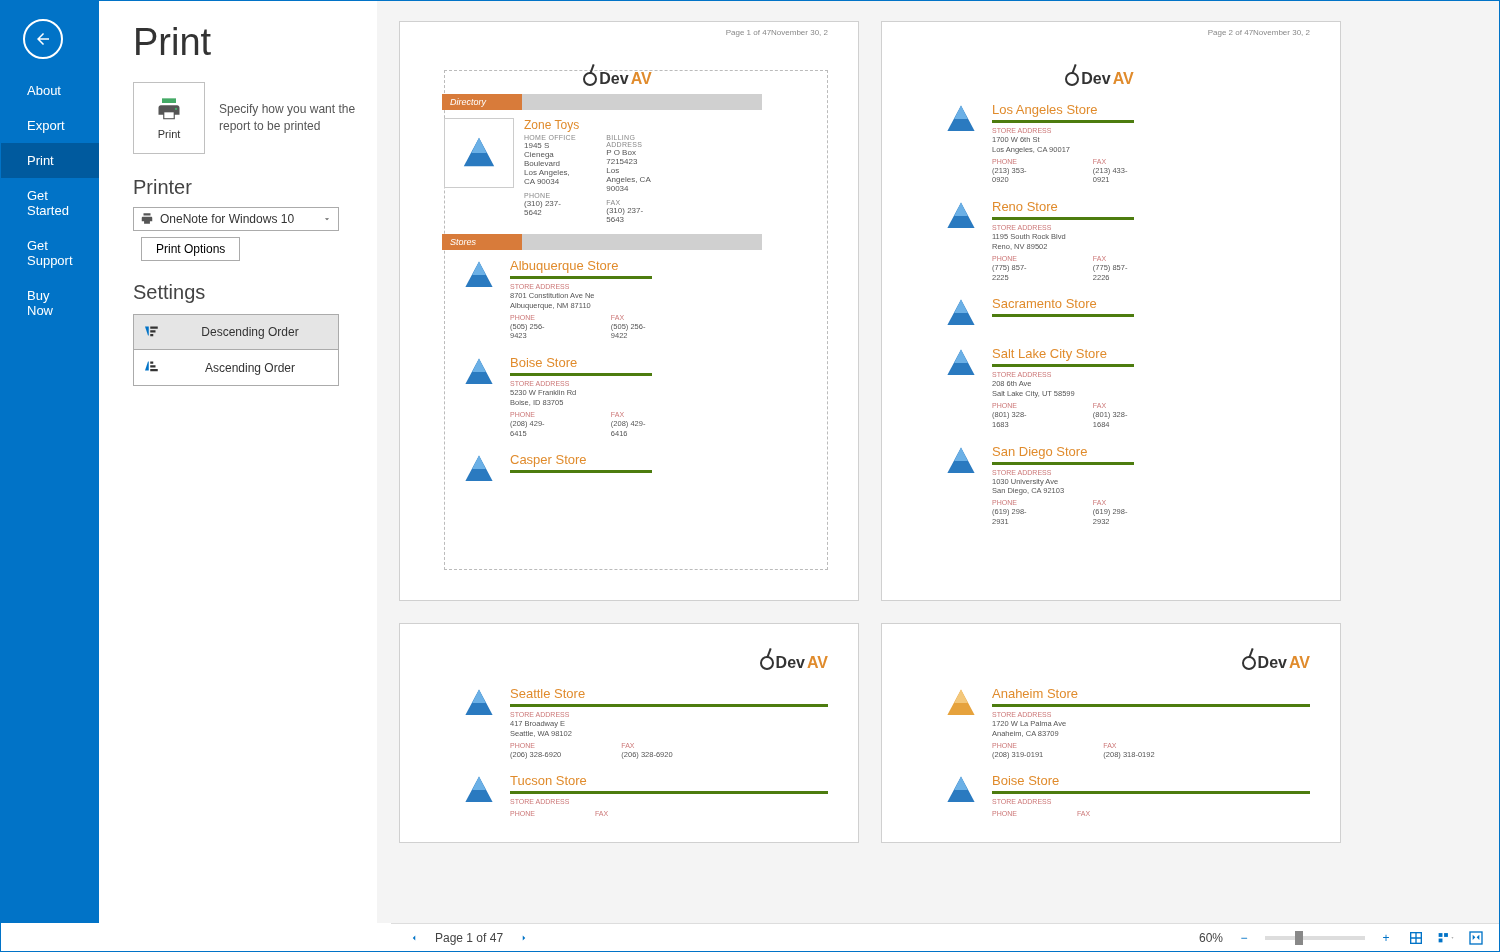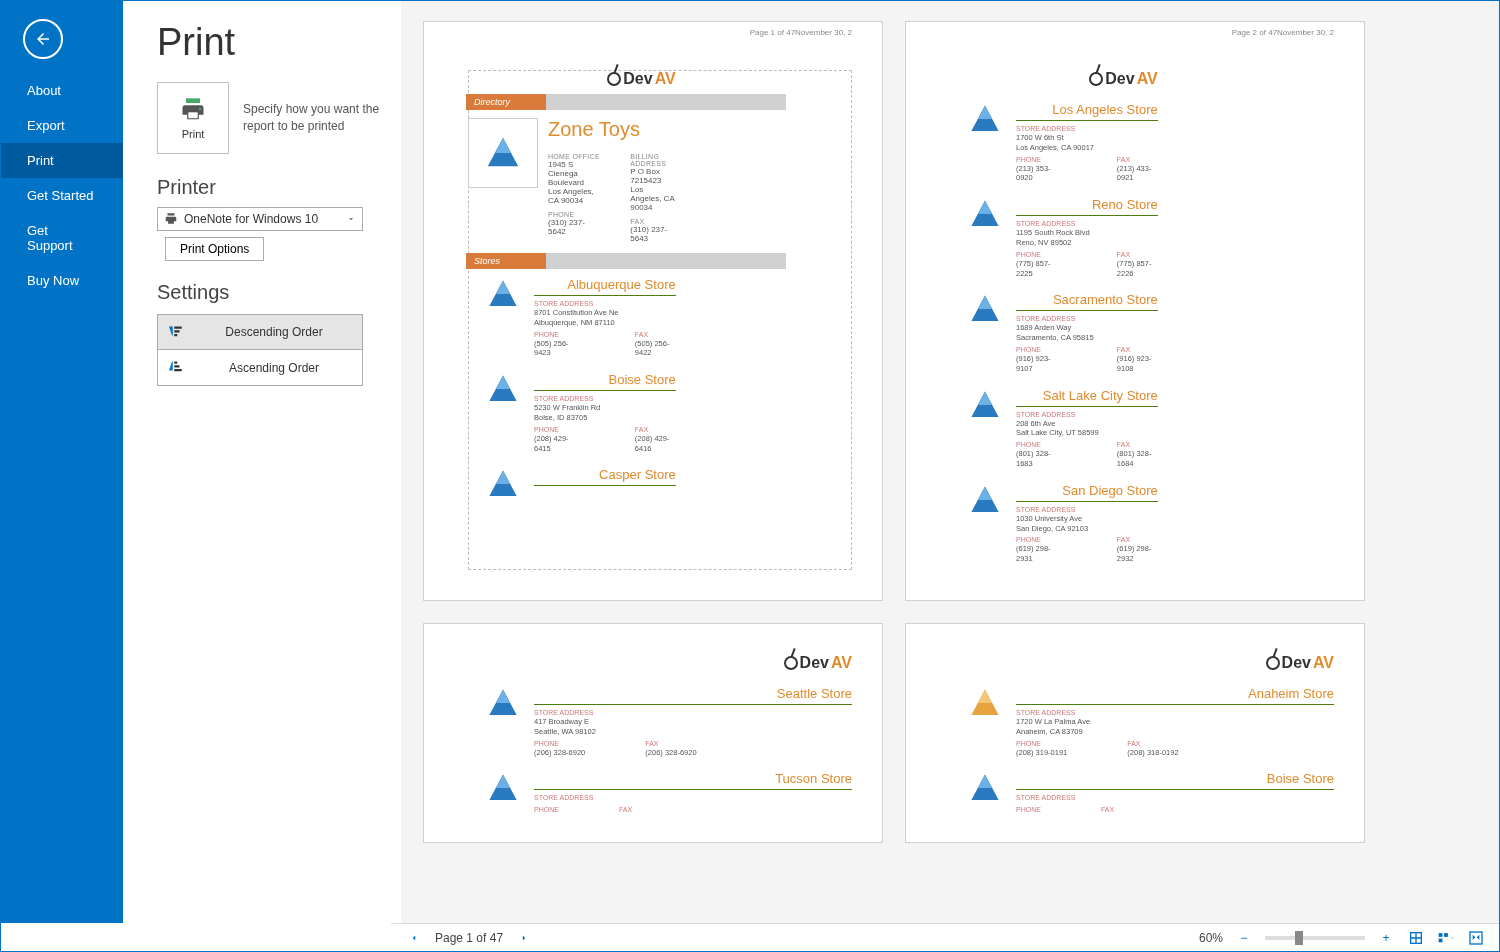--- a/index.html
+++ b/index.html
@@ -1,19 +1,19 @@
 <!DOCTYPE html>
 <html><head>
 <meta charset="utf-8">
 <style>
 * { box-sizing: border-box; margin: 0; padding: 0; }
 body { font-family: "Segoe UI", Arial, sans-serif; font-size: 13px; color: #333; background: #fff; overflow: hidden; }
 .app { width: 1500px; height: 952px; border: 1px solid #0173c7; display: flex; flex-direction: column; position: relative; }
 .main { flex: 1; display: flex; overflow: hidden; }
-.sidebar { width: 122px; background: #0173c7; color: #fff; display: flex; flex-direction: column; }
+.sidebar { width: 98px; background: #0173c7; color: #fff; display: flex; flex-direction: column; }
 .back-btn { width: 40px; height: 40px; border: 2px solid #fff; border-radius: 50%; margin: 18px 0 14px 22px; display: flex; align-items: center; justify-content: center; cursor: pointer; }
 .back-btn svg { fill: #fff; }
 .nav-item { padding: 10px 26px; font-size: 13px; cursor: pointer; }
 .nav-item.active { background: #005a9e; }
 .content { flex: 1; display: flex; overflow: hidden; }
 .panel { width: 268px; padding: 0 0 0 34px; }
 .panel h1 { font-size: 38px; font-weight: 300; color: #333; margin: 20px 0 18px; }
 .print-box { display: flex; align-items: center; gap: 14px; margin-bottom: 22px; }
 .print-icon-box { width: 72px; height: 72px; border: 1px solid #c0c0c0; display: flex; flex-direction: column; align-items: center; justify-content: center; gap: 4px; cursor: pointer; }
 .print-desc { font-size: 12px; color: #555; line-height: 1.4; max-width: 140px; }
@@ -39,27 +39,27 @@
 .devav-logo .o { width:14px; height:14px; border:2px solid #333; border-radius:50%; display:inline-block; position:relative; }
 .devav-logo .ant { position:absolute; width:2px; height:10px; background:#333; top:-10px; left:6px; transform:rotate(20deg); }
 .devav-logo .av { color:#e08b2c; }
 .section-bar { background:#d87b3a; color:#fff; font-size:9px; padding:3px 8px; margin-left:-2px; margin-right:40px;font-style:italic; }
 .section-bar.grey-right { position:relative; }
 .section-bar.grey-right::after { content:""; position:absolute; left:100%; top:0; bottom:0; width:240px; background:#d0d0d0; }
 .company-block { display:flex; gap:10px; padding:8px 0 10px; }
 .logo-sq { width:70px; height:70px; border:1px solid #ccc; display:flex; align-items:center; justify-content:center; }
 .tri { width:38px; height:38px; }
 .company-info { flex:1; }
-.company-name { color:#e08b2c; font-size:20px; font-weight:400; margin-bottom:12px; }
+.company-name { color:#e08b2c; font-size:12px; font-weight:400; margin-bottom:2px; }
 .info-cols { display:flex; gap:30px; font-size:8px; }
 .info-col .lbl { color:#888; font-size:7px; letter-spacing:0.3px; }
 .store-row { display:flex; gap:14px; padding:8px 0 6px; border-top:0; }
 .store-row .tri-s { width:34px; height:34px; margin-left:18px; }
 .store-info { flex:1; }
-.store-name { color:#e08b2c; font-size:13px; margin-bottom:3px; border-bottom:1px solid #4d7c0f; padding-bottom:3px;text-align:right; }
+.store-name { color:#e08b2c; font-size:13px; margin-bottom:3px; border-bottom:3px solid #4d7c0f; padding-bottom:3px; }
 .store-dets { font-size:7.5px; line-height:1.3; }
 .store-dets .lbl { color:#c77; font-size:7px; }
 .phone-row { display:flex; gap:60px; margin-top:2px; }
 .page-footer { display:flex; justify-content:space-between; font-size:8px; color:#888; padding:6px 30px 6px 44px; }
 .statusbar { height: 28px; background:#fff; border-top:1px solid #ddd; display:flex; align-items:center; padding:0 14px; font-size:12px; color:#444; gap:12px; margin-left:390px; }
 .statusbar .spacer { flex:1; }
 .sb-btn { width:18px; height:18px; display:flex; align-items:center; justify-content:center; cursor:pointer; color:#0173c7; }
 .zoom-slider { width:100px; height:4px; background:#ddd; position:relative; }
 .zoom-slider .thumb { position:absolute; width:8px; height:14px; background:#888; top:-5px; left:30px; }
 </style>
@@ -304,35 +304,20 @@
                       </div>
                     </div>
                   </div>
                   <div class="store-row">
                     <div><svg class="tri-s" viewBox="0 0 40 40">
                         <polygon fill="#2a7ac0" points="20,4 36,34 4,34"></polygon>
                         <polygon fill="#6bb0e6" points="20,4 28,20 12,20"></polygon>
                       </svg></div>
                     <div class="store-info">
                       <div class="store-name">Sacramento Store</div>
-                      <div class="store-dets">
-                        <div class="lbl">STORE ADDRESS</div>
-                        <div>1689 Arden Way</div>
-                        <div>Sacramento, CA 95815</div>
-                        <div class="phone-row">
-                          <div>
-                            <div class="lbl">PHONE</div>
-                            <div>(916) 923-9107</div>
-                          </div>
-                          <div>
-                            <div class="lbl">FAX</div>
-                            <div>(916) 923-9108</div>
-                          </div>
-                        </div>
-                      </div>
                     </div>
                   </div>
                   <div class="store-row">
                     <div><svg class="tri-s" viewBox="0 0 40 40">
                         <polygon fill="#2a7ac0" points="20,4 36,34 4,34"></polygon>
                         <polygon fill="#6bb0e6" points="20,4 28,20 12,20"></polygon>
                       </svg></div>
                     <div class="store-info">
                       <div class="store-name">Salt Lake City Store</div>
                       <div class="store-dets">

